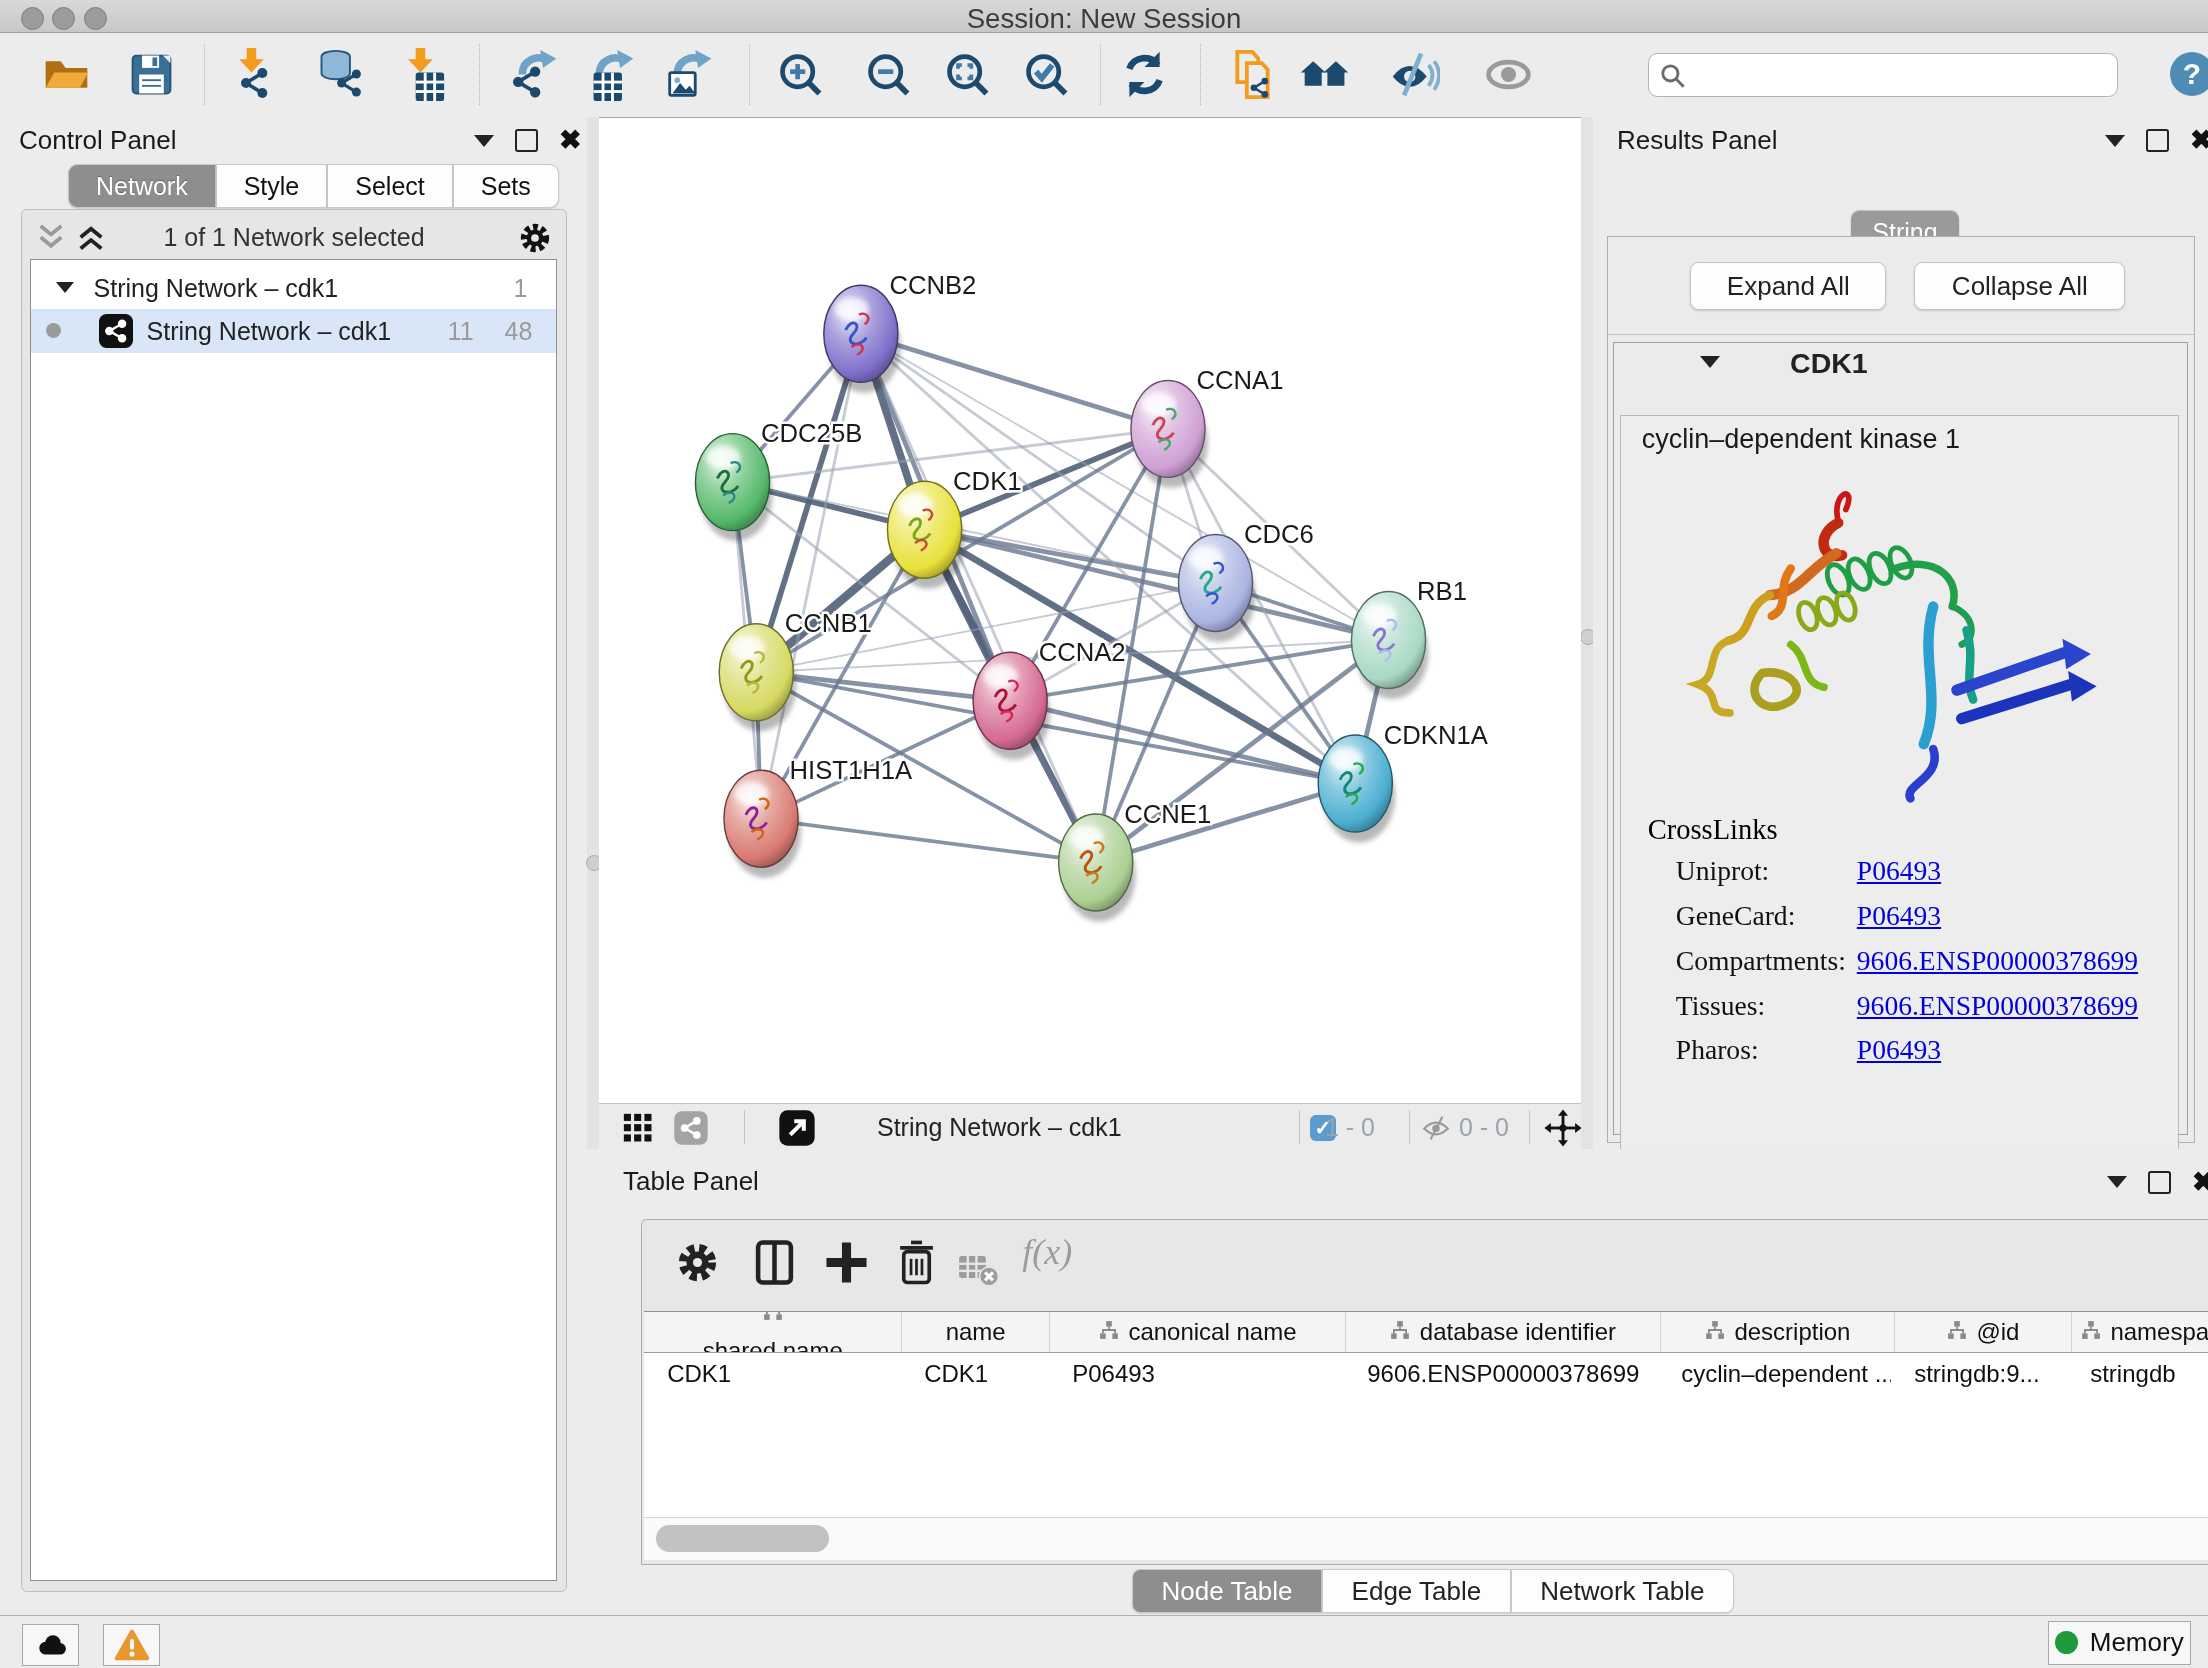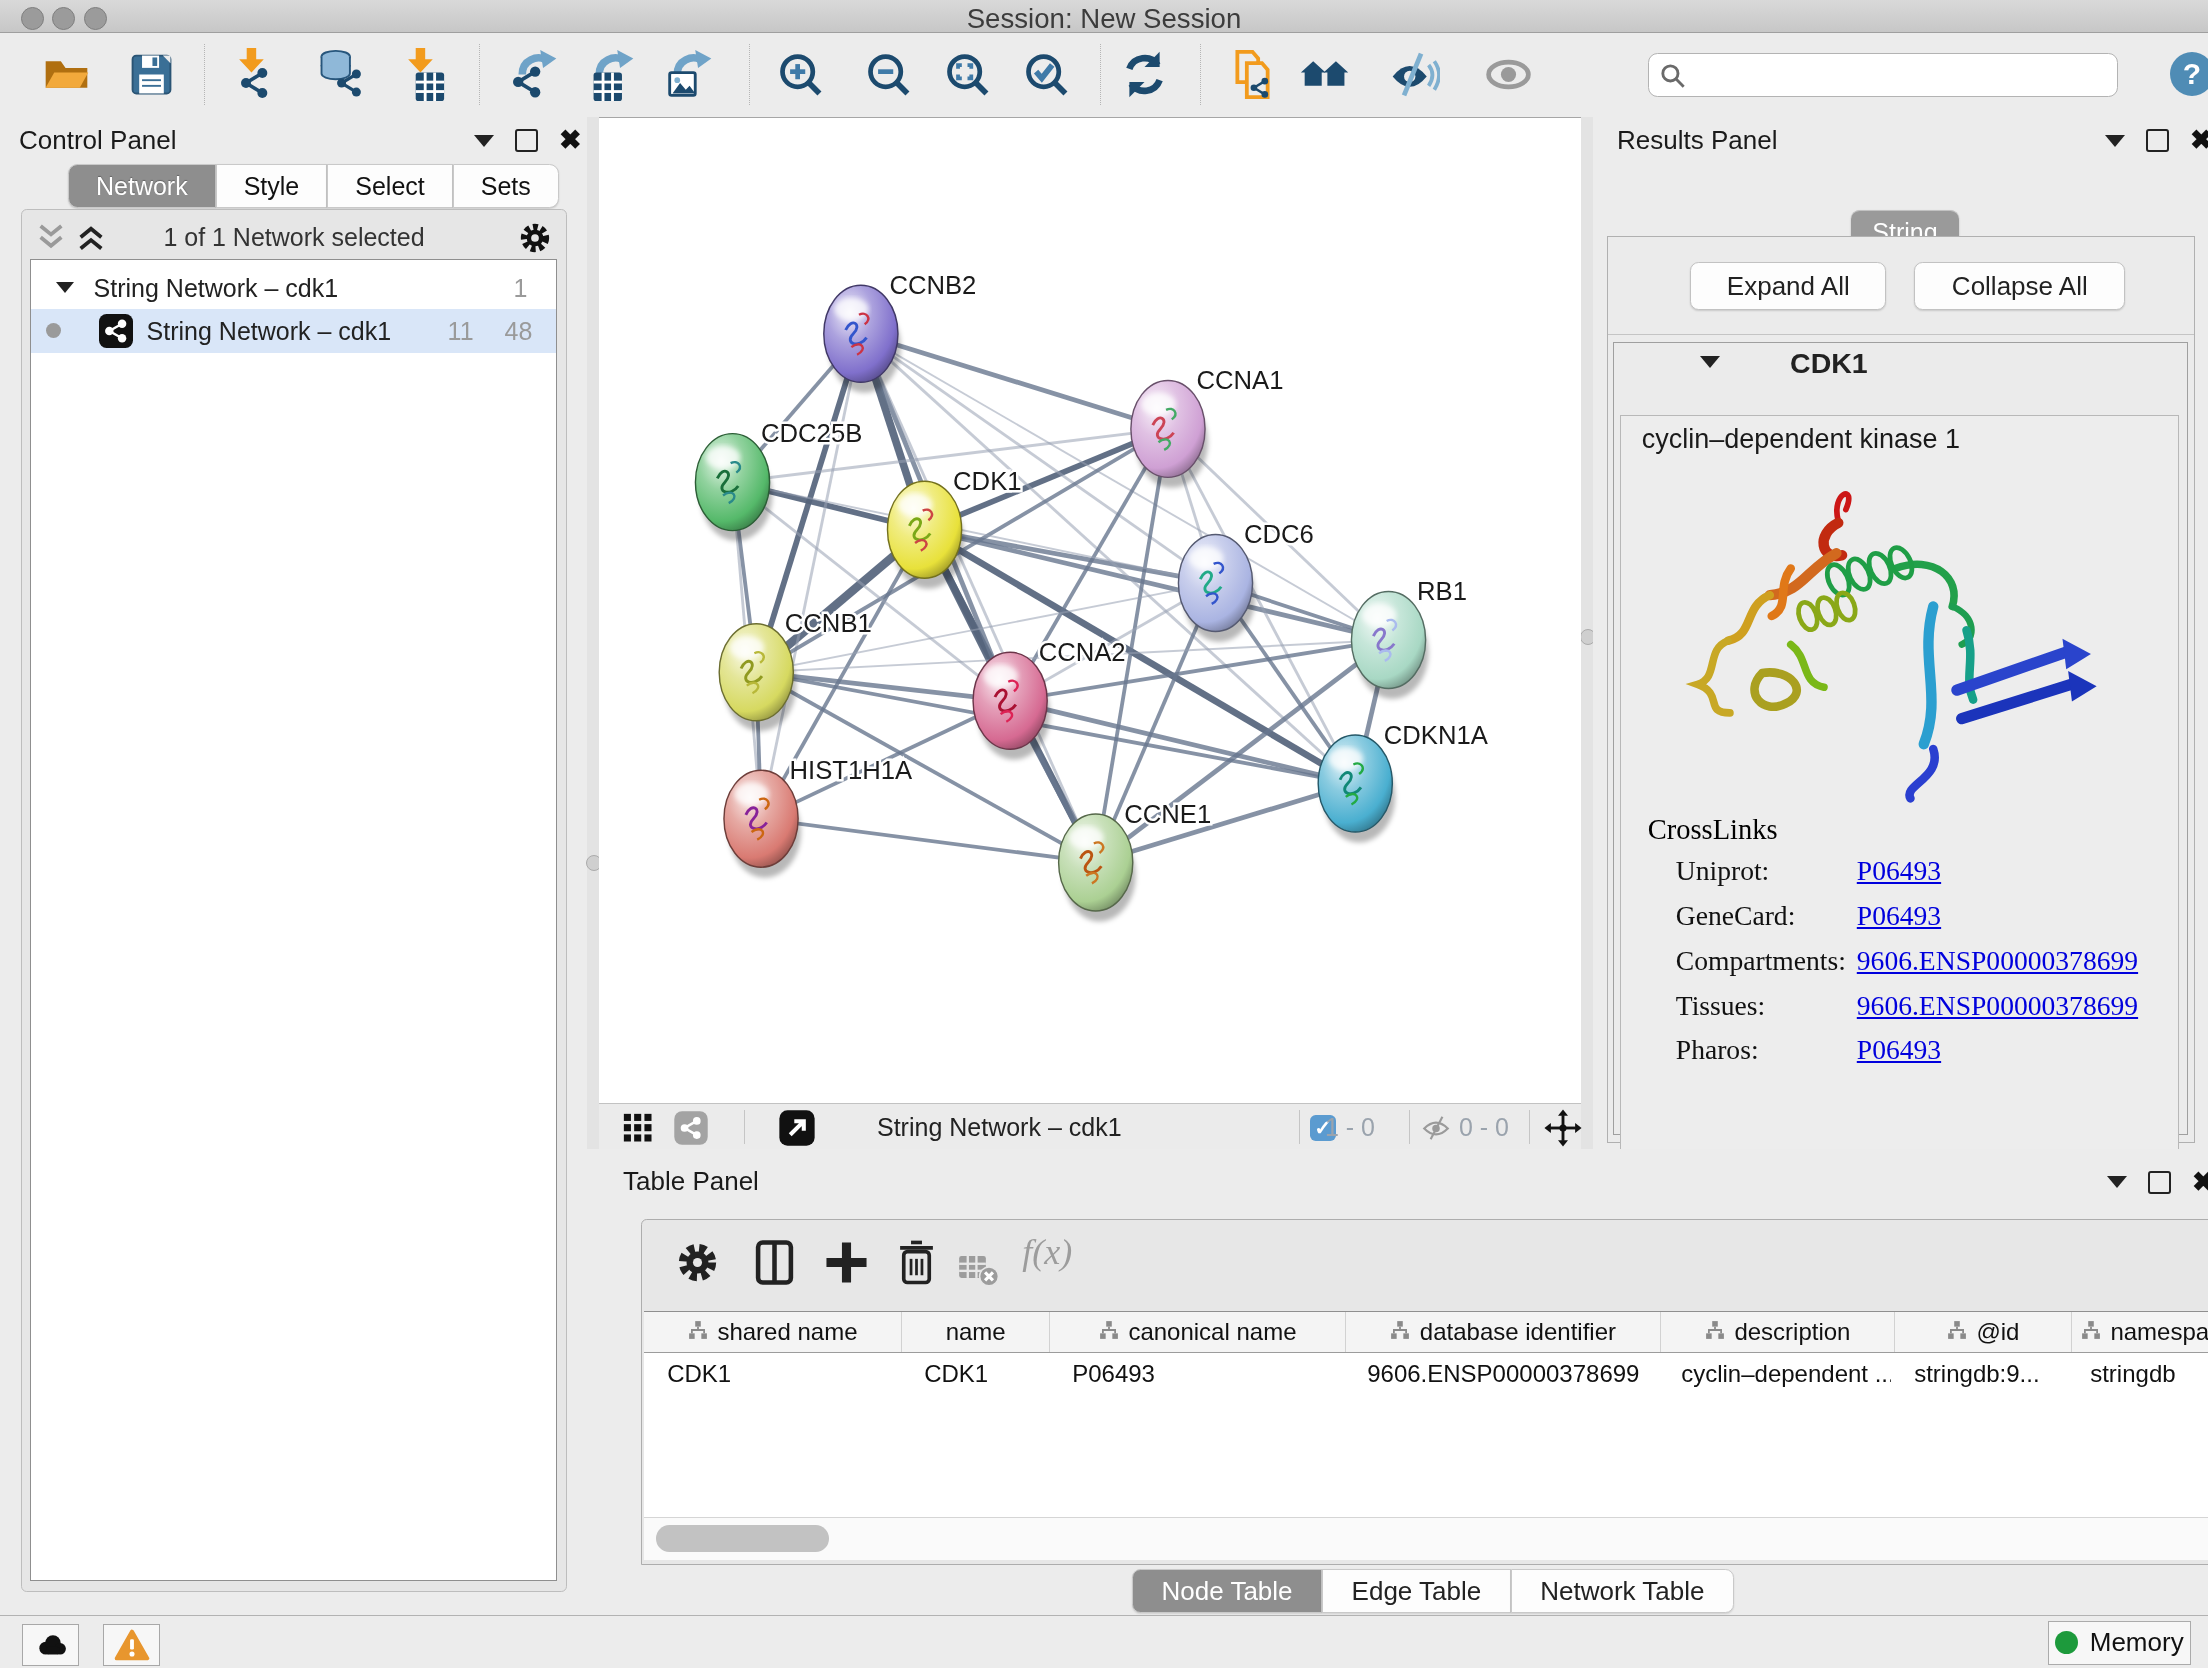--- a/index.html
+++ b/index.html
@@ -749,21 +749,21 @@
             <line x1="4" y1="31" x2="38" y2="31"></line>
             <line x1="15" y1="12" x2="15" y2="40"></line>
             <line x1="26" y1="12" x2="26" y2="40"></line>
           </g>
         <circle cx="42" cy="38" r="12" fill="#9c9c9c" stroke="#e7e7e7" stroke-width="2"></circle>
         <path d="M37 33l10 10M47 33l-10 10" stroke="#fff" stroke-width="4"></path>
       </svg>
       <div class="tt-btn" style="left:380px;top:11.4px;width:86px;font-family:'Liberation Serif',serif;font-style:italic;font-size:36px;color:#9c9c9c">f(x)</div>
       <div class="ttable">
         <div class="thead" id="thead">
-            <div class="th" style="width: 257px;">
+            <div class="th" style="width: 257px; flex-direction: column;">
               <span><svg width="20" height="20" viewBox="0 0 18 18">
                   <g fill="#8a8a8a">
                     <rect x="6.5" y="1" width="5" height="5"></rect>
                     <rect x="1" y="12" width="5" height="5"></rect>
                     <rect x="12" y="12" width="5" height="5"></rect>
                   </g>
                   <path d="M9 6v3M3.5 12V9h11v3" stroke="#8a8a8a" stroke-width="1.6" fill="none"></path>
                 </svg></span>
               <span>shared name</span>
             </div>

